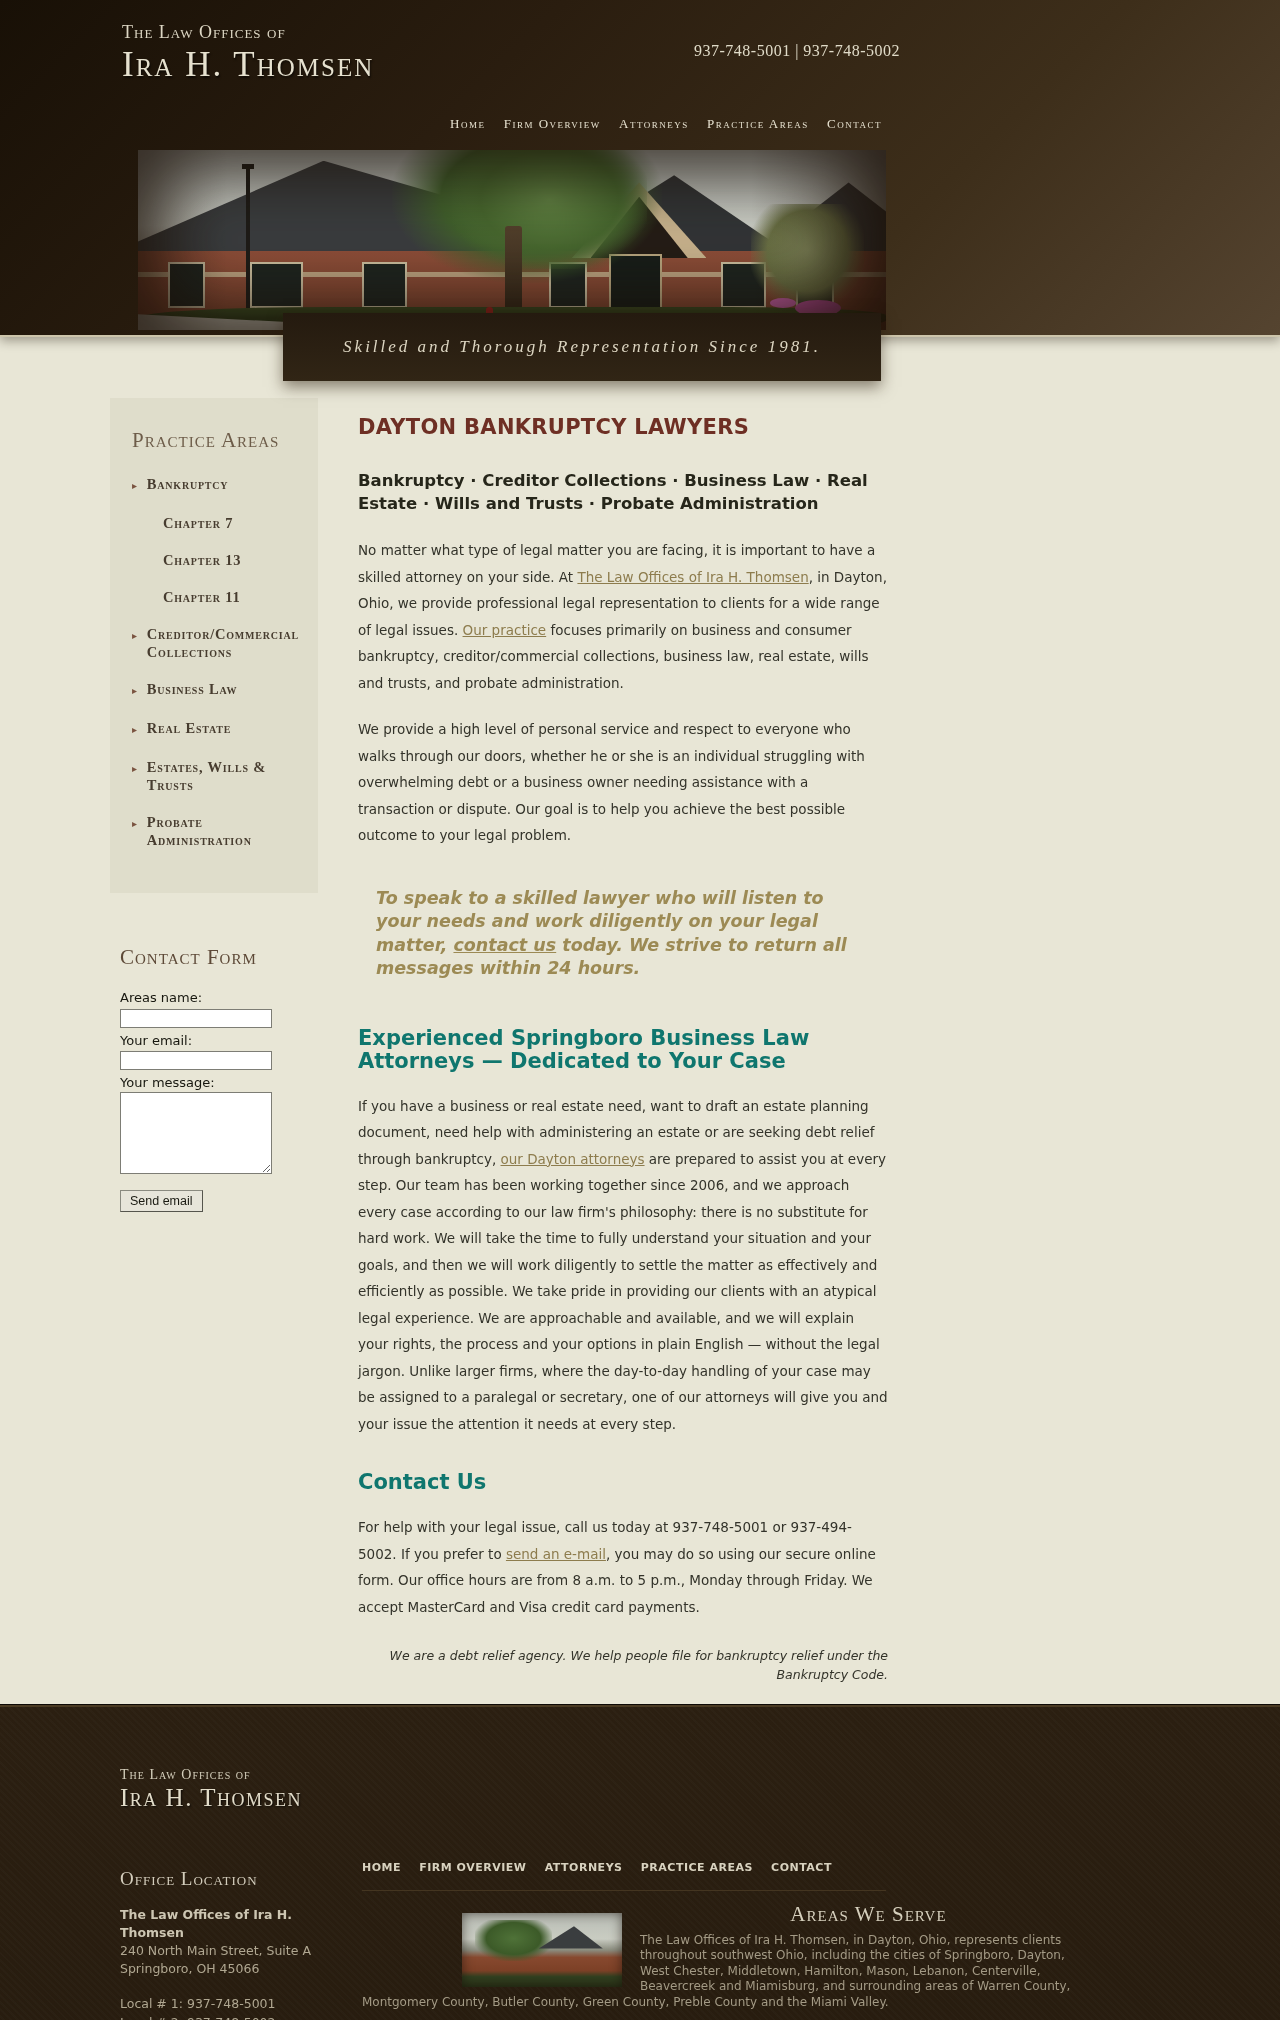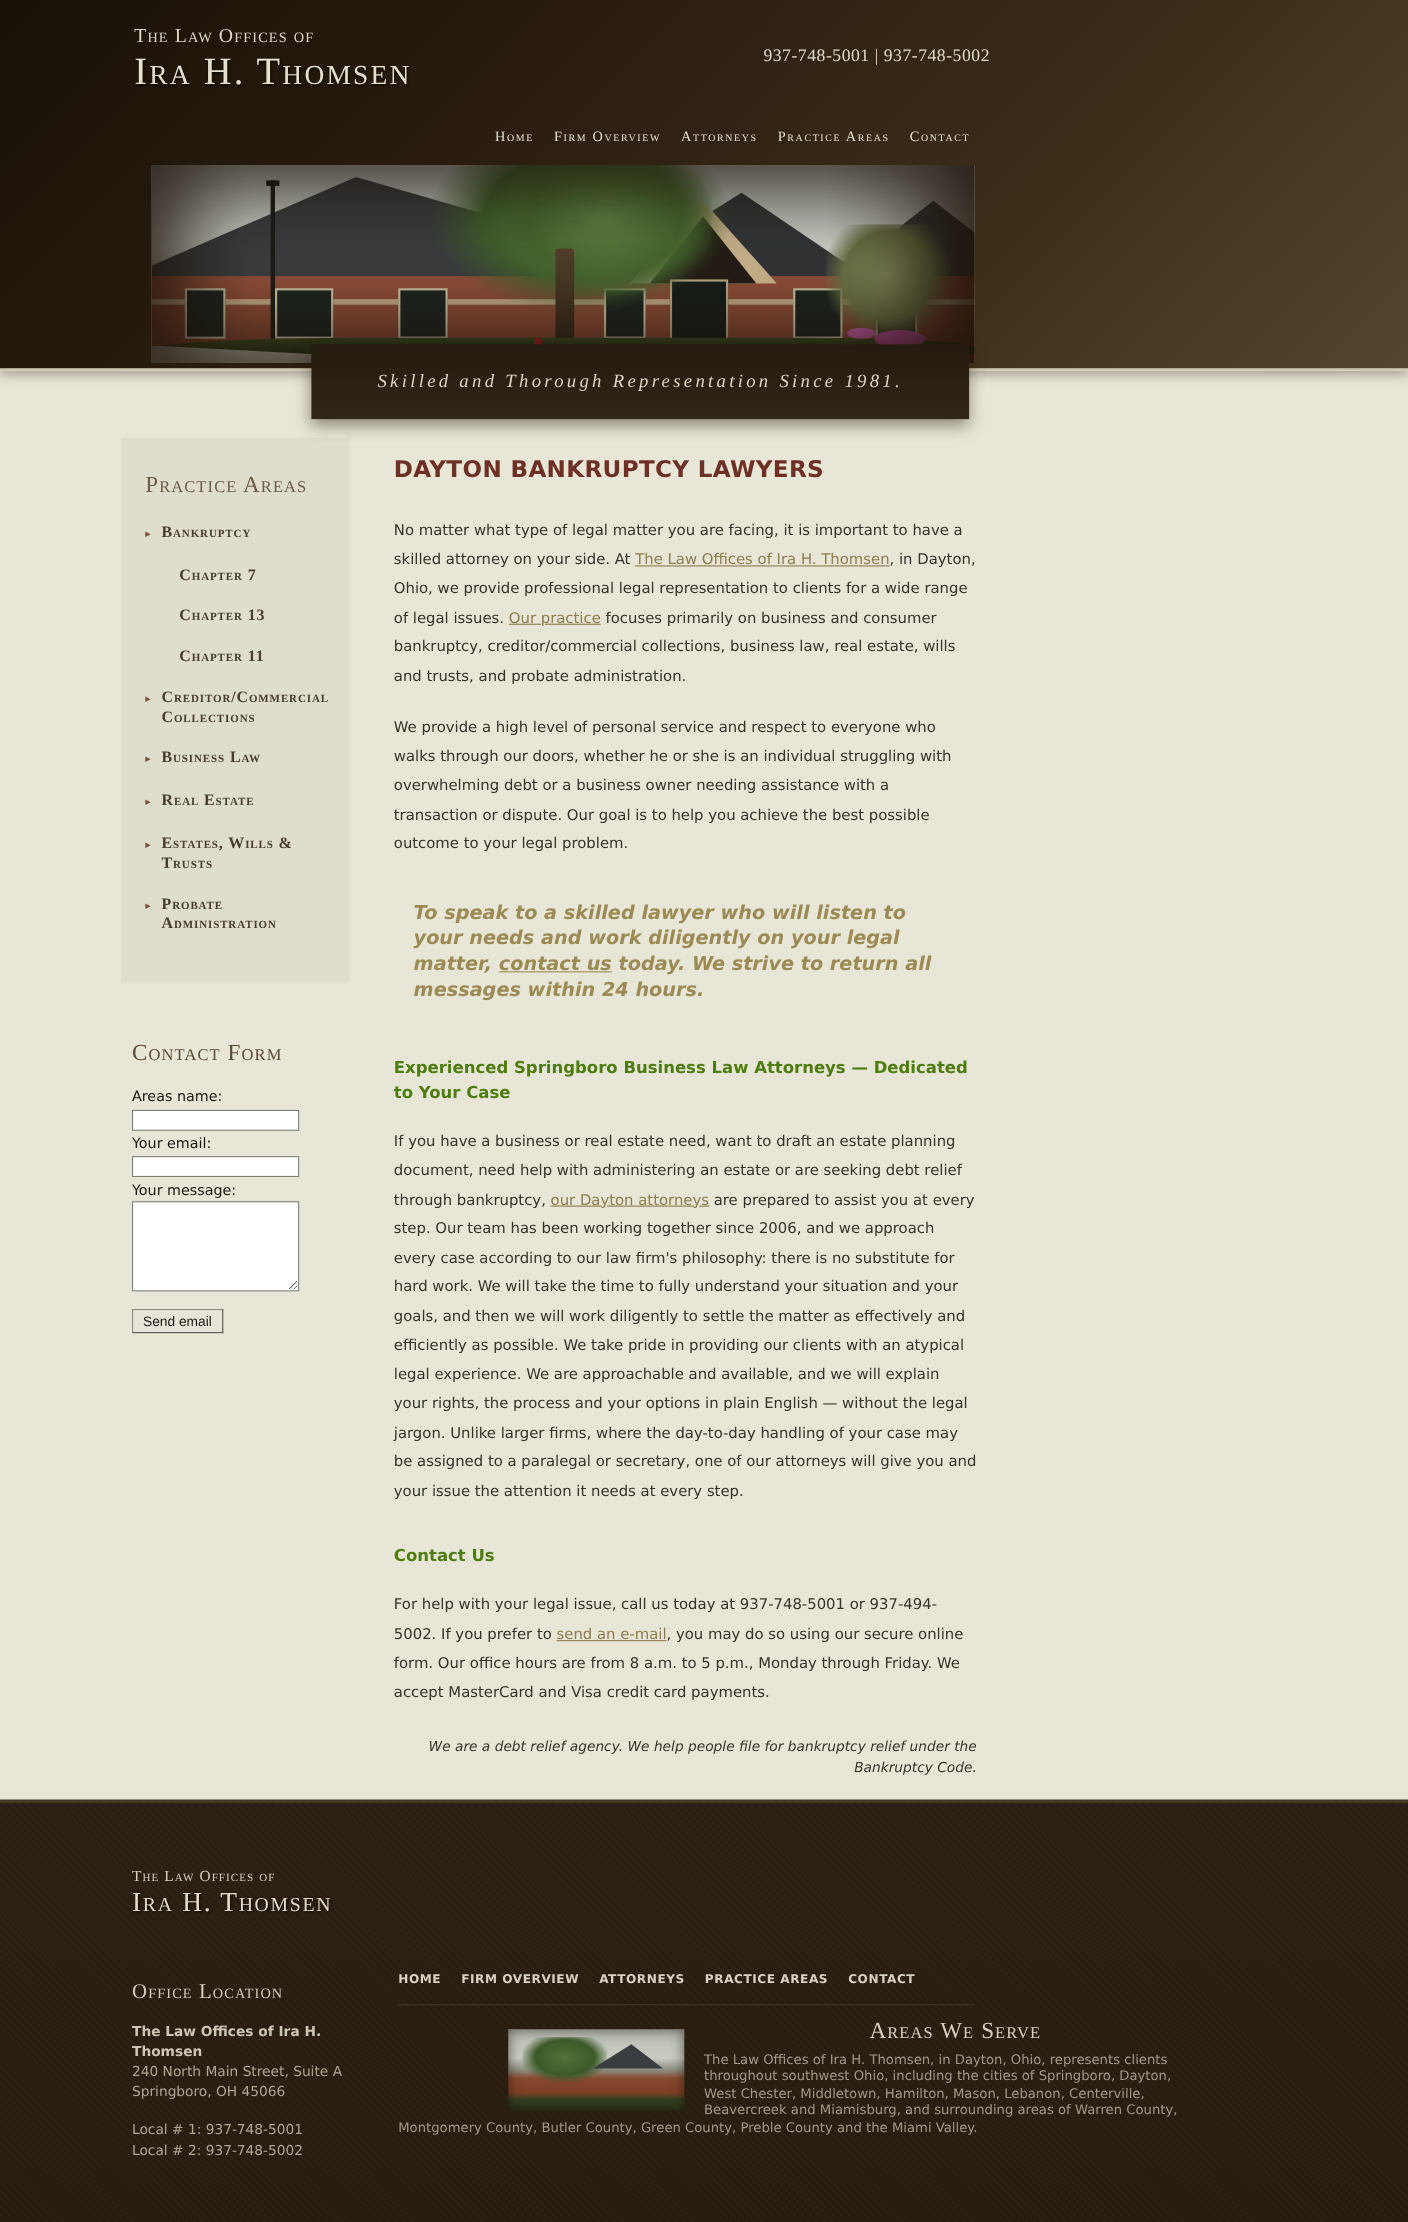--- a/index.html
+++ b/index.html
@@ -106,21 +106,21 @@
   h1.page-title { font-size:21px; letter-spacing:.3px; color:#6e2f24; margin-bottom:30px; }
   h2.page-sub { font-size:16.5px; line-height:23px; color:#26261a; margin-bottom:22px; }
   .main-col p { font-size:13.5px; line-height:26.5px; margin-bottom:20px; color:#33332a; }
   a.inline-link { color:#8d7c4d; text-decoration:underline; cursor:pointer; }
   .quote {
     margin:38px 0 46px 18px; width:478px;
     font-style:italic; font-weight:bold; font-size:17.5px; line-height:23.5px;
     color:#9c8a54;
   }
   .quote a { color:#9c8a54; font-weight:bold; }
-  h3.section-head { font-size:15px; line-height:23px; color:#4d7c0f; margin:34px 0 20px; }
+  h3.section-head { font-size:21px; line-height:23px; color:#0f766e; margin:34px 0 20px; }
   .disclaimer { font-style:italic; font-size:12.5px !important; line-height:19px !important; color:#3a3a30; margin-top:26px;text-align:right; }
   
   .site-footer {
     position:relative; height:455px;
     background:
       repeating-linear-gradient(45deg, rgba(255,255,255,.015) 0 2px, rgba(0,0,0,0) 2px 5px),
       linear-gradient(#2b1f11,#261b0e);
     border-top:1px solid #0d0905;
     color:#b0a791;
   }
@@ -246,20 +246,21 @@
       <div class="cf-label">Your message:</div>
       <textarea class="cf-textarea" style=""></textarea>
       <div>
         <button class="cf-button">Send email</button>
       </div>
     </div>
   </div>
 
   <div class="main-col">
     <h1 class="page-title">DAYTON BANKRUPTCY LAWYERS</h1>
+    <h2 class="page-sub">Bankruptcy · Creditor Collections · Business Law · Real Estate · Wills and Trusts · Probate Administration</h2>
 
     <p><span>No matter what type of legal matter you are facing, it is important to have a skilled attorney on your side. At </span><a class="inline-link">The Law Offices of Ira H. Thomsen</a><span>, in Dayton, Ohio, we provide professional legal representation to clients for a wide range of legal issues. </span><a class="inline-link">Our practice</a><span> focuses primarily on business and consumer bankruptcy, creditor/commercial collections, business law, real estate, wills and trusts, and probate administration.</span></p>
 
     <p>We provide a high level of personal service and respect to everyone who walks through our doors, whether he or she is an individual struggling with overwhelming debt or a business owner needing assistance with a transaction or dispute. Our goal is to help you achieve the best possible outcome to your legal problem.</p>
 
     <div class="quote"><span>To speak to a skilled lawyer who will listen to your needs and work diligently on your legal matter, </span><a class="inline-link">contact us</a><span> today. We strive to return all messages within 24 hours.</span></div>
 
     <h3 class="section-head">Experienced Springboro Business Law Attorneys — Dedicated to Your Case</h3>
 
     <p><span>If you have a business or real estate need, want to draft an estate planning document, need help with administering an estate or are seeking debt relief through bankruptcy, </span><a class="inline-link">our Dayton attorneys</a><span> are prepared to assist you at every step. Our team has been working together since 2006, and we approach every case according to our law firm's philosophy: there is no substitute for hard work. We will take the time to fully understand your situation and your goals, and then we will work diligently to settle the matter as effectively and efficiently as possible. We take pride in providing our clients with an atypical legal experience. We are approachable and available, and we will explain your rights, the process and your options in plain English — without the legal jargon. Unlike larger firms, where the day-to-day handling of your case may be assigned to a paralegal or secretary, one of our attorneys will give you and your issue the attention it needs at every step.</span></p>

